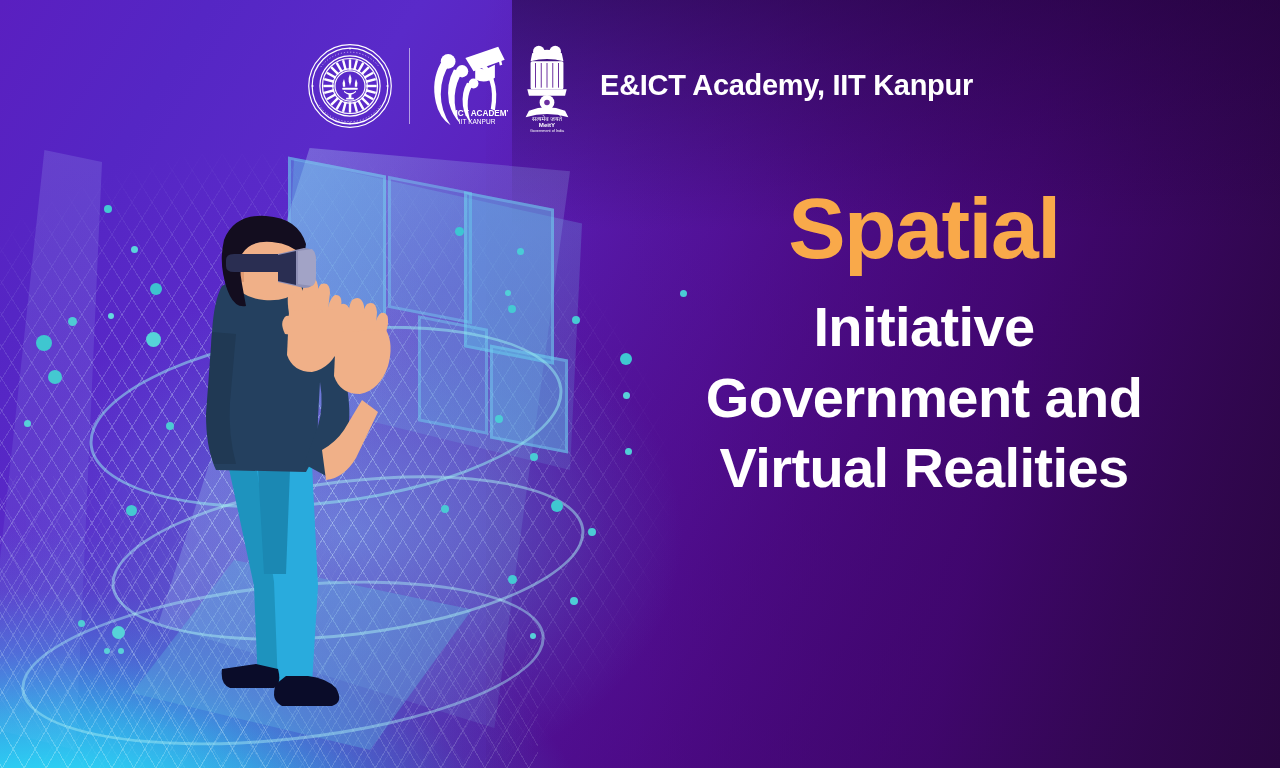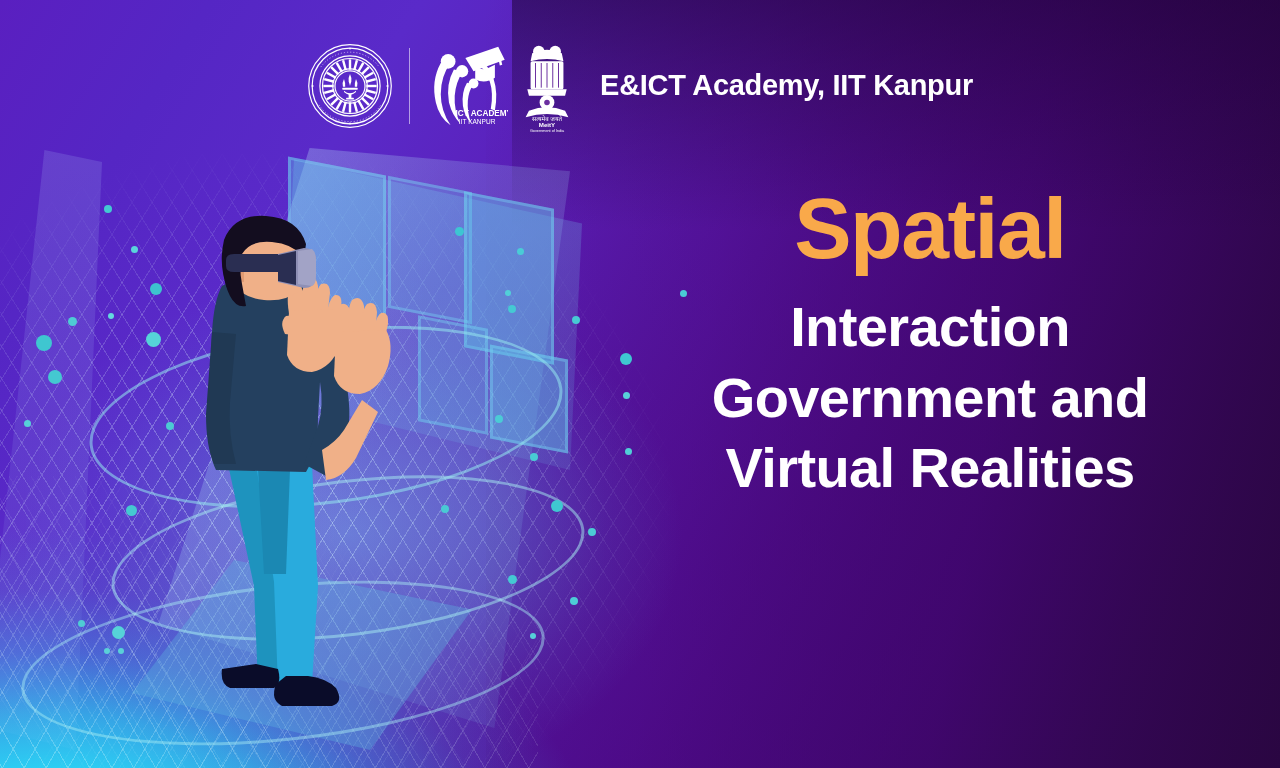--- a/index.html
+++ b/index.html
@@ -178,21 +178,21 @@
     line-height: 1.1; white-space: nowrap;
   }
   .header-sub {
     color:#efe6f7; font-size: 15px; font-weight: normal;
     margin-top: 7px; white-space: nowrap;
   }
 
   
   .content {
     position: absolute;
-    right: 70px; top: 186px;
+    right: 76px; top: 186px;
     width: 560px;
     text-align: center;
   }
   .title-line {
     color: #F9A94A;
     font-weight: bold;
     font-size: 86px;
     line-height: 0.98;
     letter-spacing: -1.5px;
   }
@@ -438,19 +438,19 @@
     </svg>
 
     <div class="header-text">
       <div class="header-title">E&amp;ICT Academy, IIT Kanpur</div>
     </div>
   </div>
 
   <div class="content">
     <div class="title-line">Spatial</div>
     <div class="subtitle">
-      <div>Interaction</div>
+      <div>Initiative</div>
       <div>Government and</div>
       <div>Virtual Realities</div>
     </div>
   </div>
 
 </div>
 
 </body></html>

